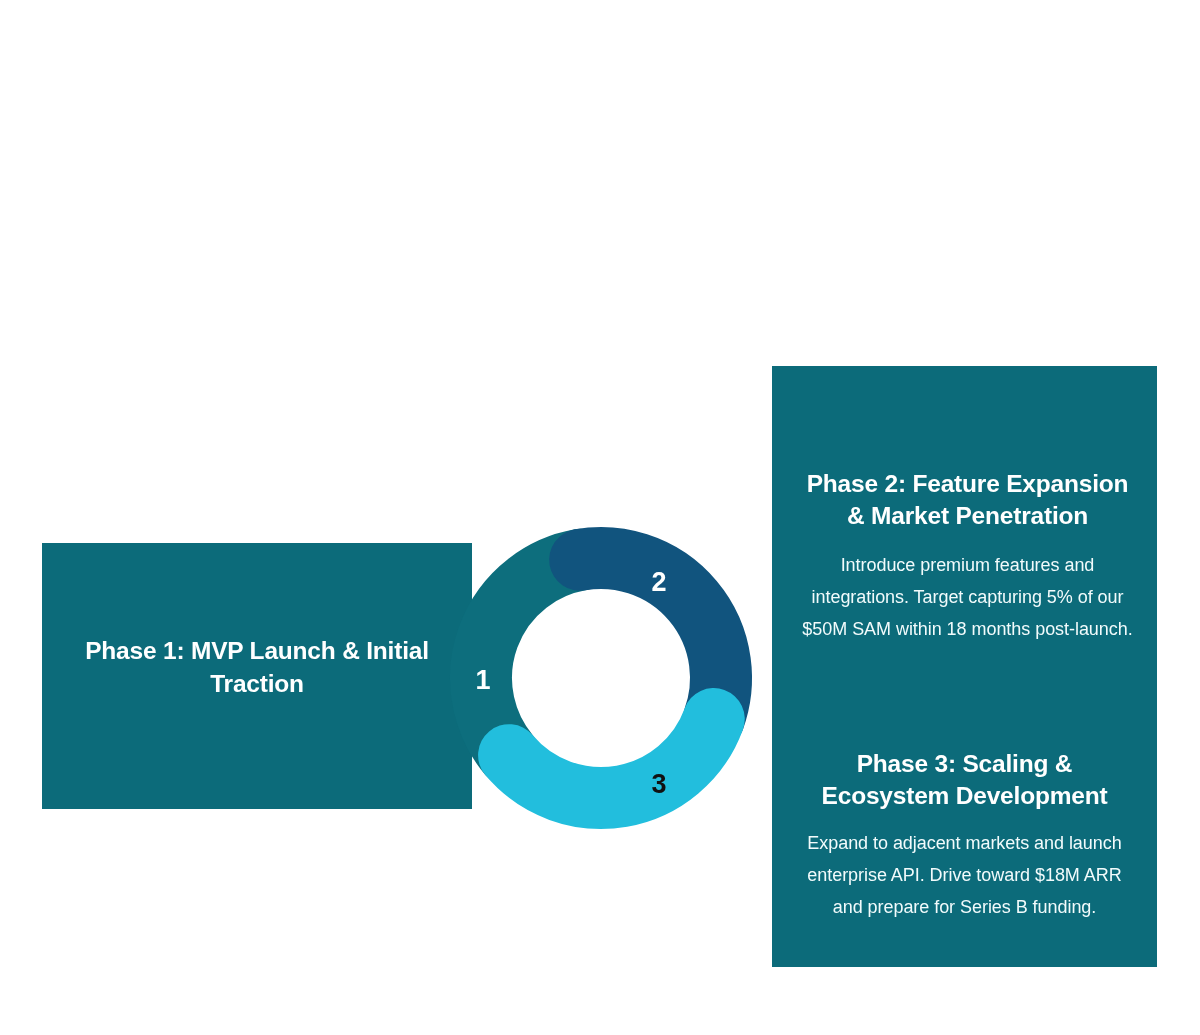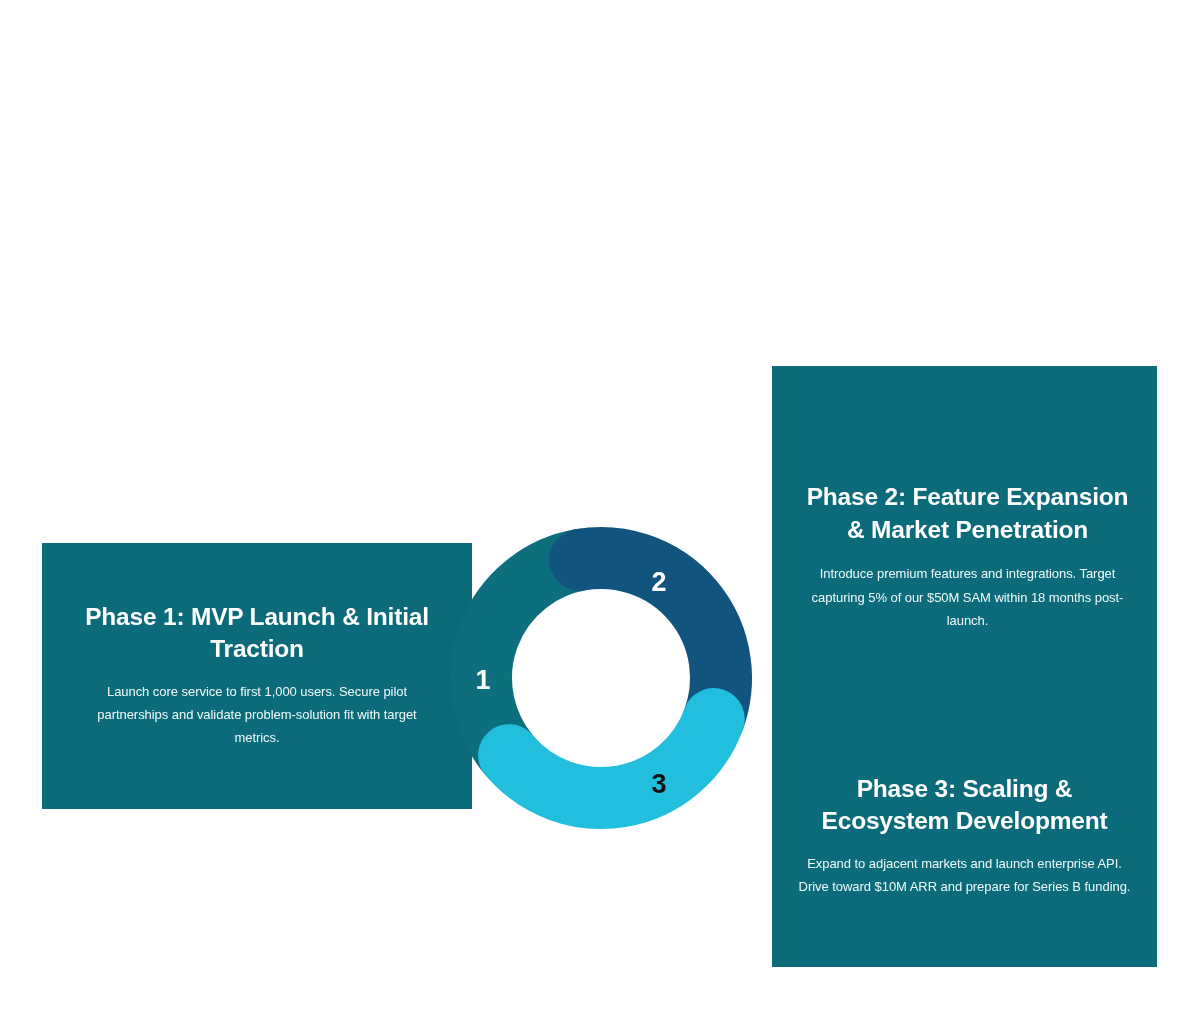--- a/index.html
+++ b/index.html
@@ -66,21 +66,21 @@
     line-height: 1.33;
     letter-spacing: -0.2px;
     margin: 0 0 14px 0;
     max-width: 100%;
   }
   .card-1 .card-title { font-size: 24.5px; }
   .card-2 .card-title { font-size: 24.5px; margin-bottom: 16px; }
   .card-3 .card-title { font-size: 24.5px; margin-bottom: 14px; text-align: center; }
 
   .card-body {
-    font-size: 13px;
+    font-size: 18px;
     font-weight: 400;
     line-height: 1.78;
     letter-spacing: -0.05px;
     margin: 0;
     color: #f2fbfc;
     max-width: 100%;
   }
   .card-1 .card-body { max-width: 336px; }
   .card-2 .card-body { max-width: 340px; }
   .card-3 .card-body { max-width: 340px; }
@@ -111,31 +111,30 @@
     dominant-baseline: central;
   }
 </style>
 </head>
 <body>
 
 <div id="infographic">
 
   <div class="phase-card card-1">
     <div class="card-title">Phase 1: MVP Launch &amp; Initial Traction</div>
-    <div class="card-body">Launch core service to first 1,000 users. Secure pilot partnerships and validate problem-solution fit with target metrics.</div>
   </div>
 
   <div class="phase-card card-2">
     <div class="card-title">Phase 2: Feature Expansion &amp; Market Penetration</div>
     <div class="card-body">Introduce premium features and integrations. Target capturing 5% of our $50M SAM within 18 months post-launch.</div>
   </div>
 
   <div class="phase-card card-3">
     <div class="card-title">Phase 3: Scaling &amp; Ecosystem Development</div>
-    <div class="card-body">Expand to adjacent markets and launch enterprise API. Drive toward $10M ARR and prepare for Series B funding.</div>
+    <div class="card-body">Expand to adjacent markets and launch enterprise API. Drive toward $18M ARR and prepare for Series B funding.</div>
   </div>
 
   <div id="donut-wrap">
     <svg id="donut-svg" viewBox="0 0 316 316">
       <g id="donut-segments">
           <path d="M 137.16 39.82 A 120 120 0 0 0 66.07 235.13" class="donut-seg" stroke="#0d6e7d" stroke-width="62"></path>
           <path d="M 137.16 39.82 A 120 120 0 0 1 270.76 199.04" class="donut-seg" stroke="#11547e" stroke-width="62"></path>
           <path d="M 270.76 199.04 A 120 120 0 0 1 66.07 235.13" class="donut-seg" stroke="#22bedd" stroke-width="62"></path>
         </g>
       <g id="donut-labels">

